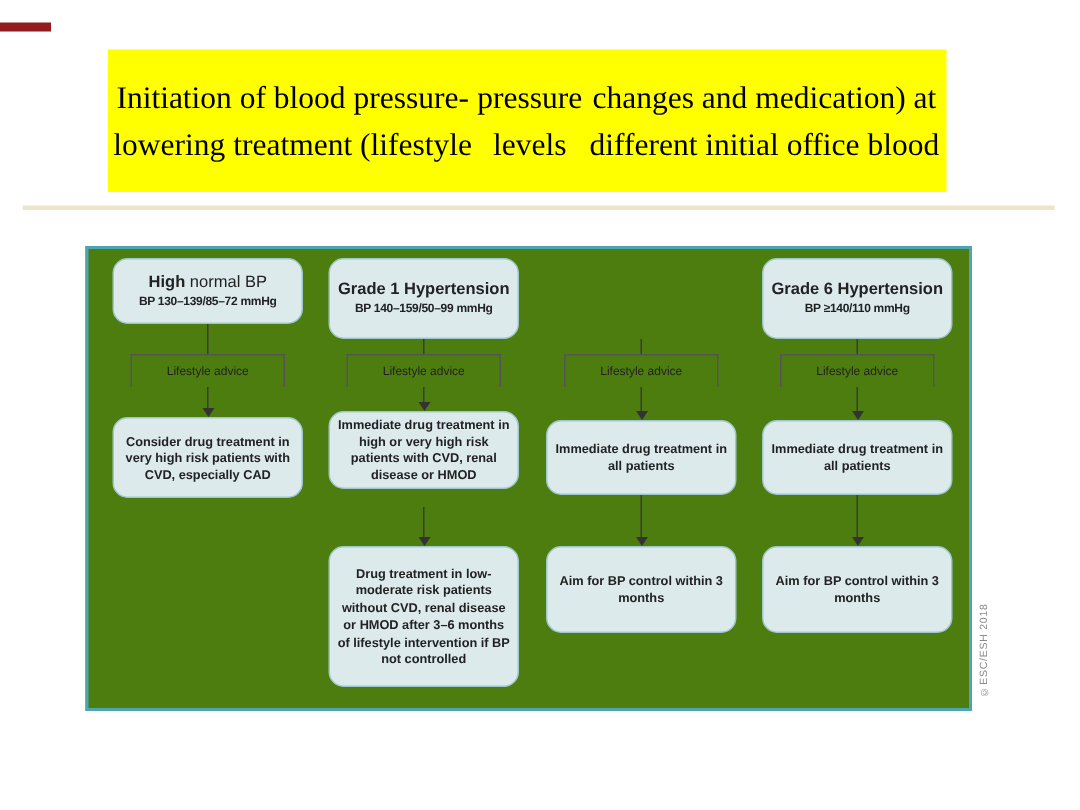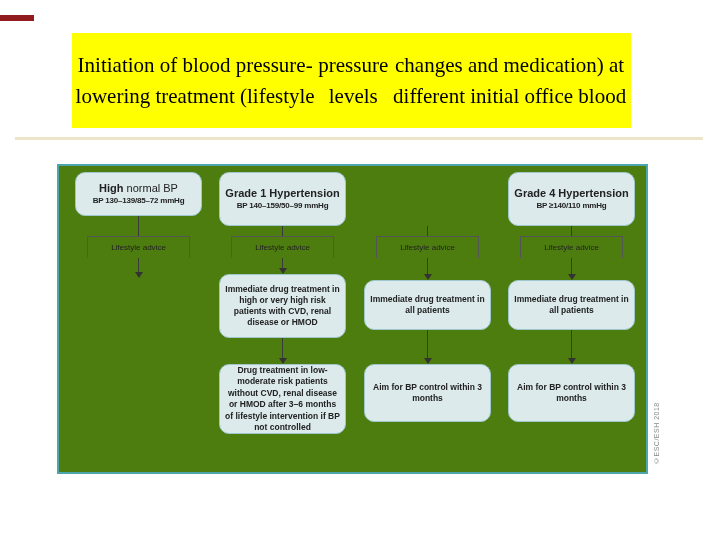--- a/index.html
+++ b/index.html
@@ -48,29 +48,29 @@
   .c2 .lineB{top:92px;height:10px}
   .c3 .lineB,.c4 .lineB{top:92px;height:16px}
 
   .ah{position:absolute;left:50%;transform:translateX(-50%);width:0;height:0;
       border-left:4px solid transparent;border-right:4px solid transparent;
       border-top:6px solid #333;}
   .c1 .ah1{top:106px}.c2 .ah1{top:102px}.c3 .ah1,.c4 .ah1{top:108px}
 
   .box2{font-size:8.5px;line-height:11px;font-weight:bold;}
   .c1 .box2{top:112px;height:54px}
-  .c2 .box2{top:108px;height:64px}
+  .c2 .box2{top:108px;height:52px}
   .c3 .box2,.c4 .box2{top:114px;height:50px}
 
   .c2 .lineC{top:172px;height:20px}
   .c3 .lineC,.c4 .lineC{top:164px;height:28px}
   .ah2{top:192px}
 
   .box3{font-size:8.5px;line-height:11.5px;font-weight:bold;}
-  .c2 .box3{top:198px;height:70px}
+  .c2 .box3{top:198px;height:94px}
   .c3 .box3,.c4 .box3{top:198px;height:58px}
 
   .copyright{position:absolute;left:653px;top:386px;height:78px;
              writing-mode:vertical-rl;transform:rotate(180deg);
              font-size:7px;letter-spacing:0.5px;color:#8a8a8a;white-space:nowrap;}
 </style>
 </head>
 <body>
 
 <div class="slide">
@@ -89,20 +89,21 @@
 
     <div class="col c1">
       <div class="tealbox hdr">
         <div class="hdr-title"><b>High</b> <span class="rest">normal BP</span></div>
         <div class="hdr-sub">BP 130–139/85–72 mmHg</div>
       </div>
       <div class="vl lineA"></div>
       <div class="bracket">Lifestyle advice</div>
       <div class="vl lineB"></div>
       <div class="ah ah1"></div>
+      <div class="tealbox box2">Consider drug treatment in very high risk patients with CVD, especially CAD</div>
     </div>
 
     <div class="col c2">
       <div class="tealbox hdr">
         <div class="hdr-title"><b>Grade 1 Hypertension</b> <span class="rest"></span></div>
         <div class="hdr-sub">BP 140–159/50–99 mmHg</div>
       </div>
       <div class="vl lineA"></div>
       <div class="bracket">Lifestyle advice</div>
       <div class="vl lineB"></div>
@@ -119,21 +120,21 @@
       <div class="vl lineB"></div>
       <div class="ah ah1"></div>
       <div class="tealbox box2">Immediate drug treatment in all patients</div>
       <div class="vl lineC"></div>
       <div class="ah ah2"></div>
       <div class="tealbox box3">Aim for BP control within 3 months</div>
     </div>
 
     <div class="col c4">
       <div class="tealbox hdr">
-        <div class="hdr-title"><b>Grade 4 Hypertension</b> <span class="rest"></span></div>
+        <div class="hdr-title"><b>Grade 6 Hypertension</b> <span class="rest"></span></div>
         <div class="hdr-sub">BP ≥140/110 mmHg</div>
       </div>
       <div class="vl lineA"></div>
       <div class="bracket">Lifestyle advice</div>
       <div class="vl lineB"></div>
       <div class="ah ah1"></div>
       <div class="tealbox box2">Immediate drug treatment in all patients</div>
       <div class="vl lineC"></div>
       <div class="ah ah2"></div>
       <div class="tealbox box3">Aim for BP control within 3 months</div>

